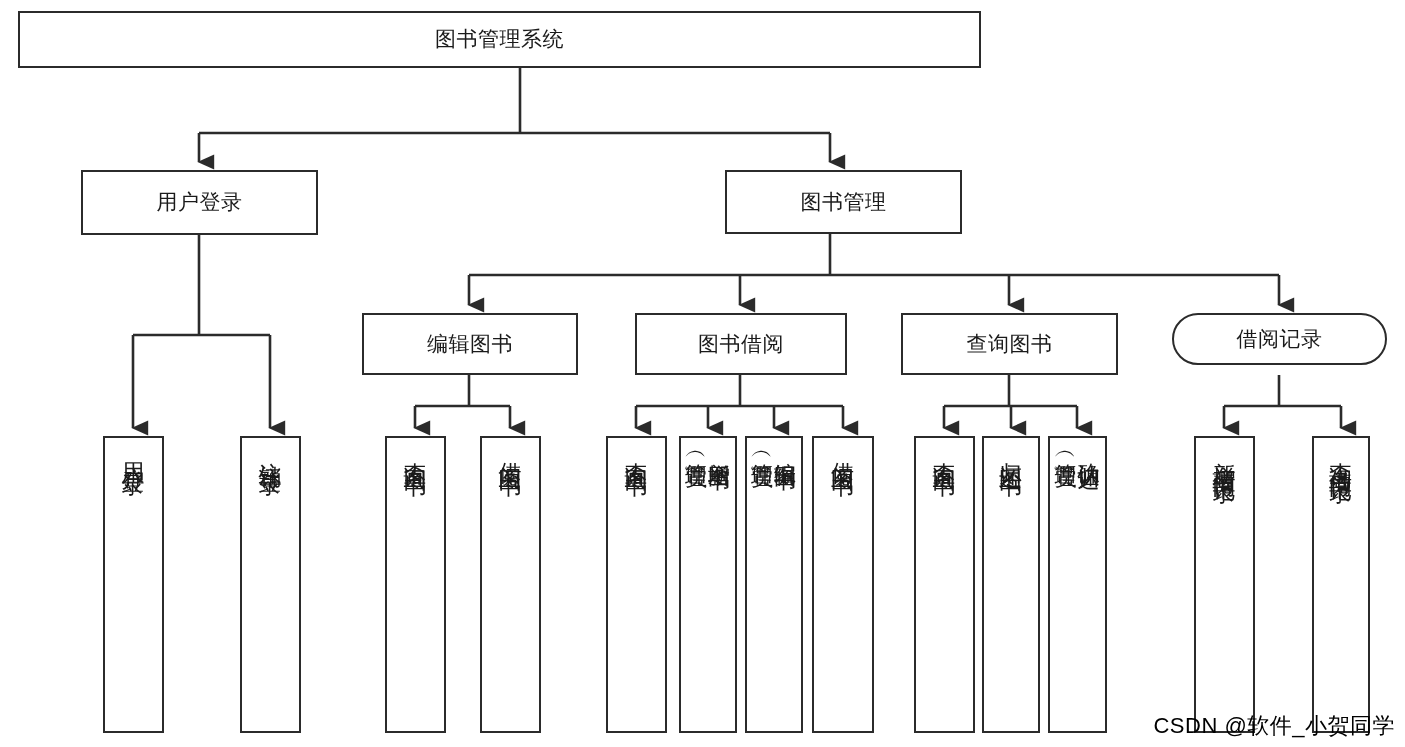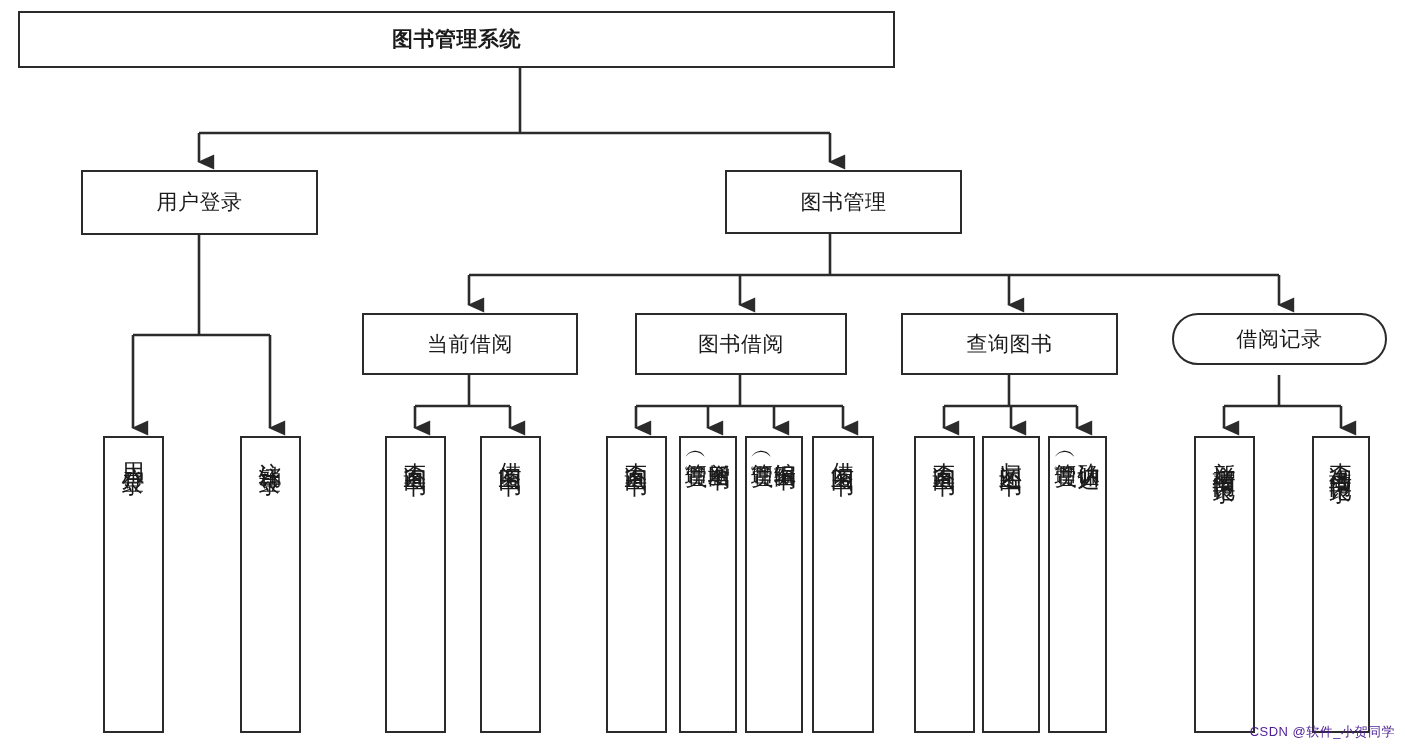--- a/index.html
+++ b/index.html
@@ -57,22 +57,22 @@
     line-height: 1.05;
   }
   .node.vert.two-col .lbl {
     font-size: 22px;
     letter-spacing: 2px;
   }
   #watermark {
     position: absolute;
     right: 10px;
     bottom: 6px;
-    font-size: 13px;
-    color: #4c1d95;
+    font-size: 22px;
+    color: #000000;
     letter-spacing: 0.5px;
     user-select: none;
   }
 </style>
 </head>
 <body>
 
 <div id="canvas">
 
   <svg id="edges" viewBox="0 0 1405 747">
@@ -118,33 +118,33 @@
       <path d="M 1011 406 L 1011 428" marker-end="url(#arrow)"></path>
       <path d="M 1077 406 L 1077 428" marker-end="url(#arrow)"></path>
 
       <path d="M 1279 375 L 1279 406"></path>
       <path d="M 1224 406 L 1341 406"></path>
       <path d="M 1224 406 L 1224 428" marker-end="url(#arrow)"></path>
       <path d="M 1341 406 L 1341 428" marker-end="url(#arrow)"></path>
     </g>
   </svg>
 
-  <div class="node horiz" style="left:18px; top:11px; width:877px; height:57px;font-weight:bold;">
+  <div class="node horiz" style="left:18px; top:11px; width:963px; height:57px;">
     <span class="lbl">图书管理系统</span>
   </div>
 
   <div class="node horiz" style="left:81px; top:170px; width:237px; height:65px;">
     <span class="lbl">用户登录</span>
   </div>
   <div class="node horiz" style="left:711px; top:170px; width:237px; height:64px;margin-left:14px;">
     <span class="lbl">图书管理</span>
   </div>
 
   <div class="node horiz" style="left:362px; top:313px; width:216px; height:62px;">
-    <span class="lbl">当前借阅</span>
+    <span class="lbl">编辑图书</span>
   </div>
   <div class="node horiz" style="left:635px; top:313px; width:212px; height:62px;">
     <span class="lbl">图书借阅</span>
   </div>
   <div class="node horiz" style="left:901px; top:313px; width:217px; height:62px;">
     <span class="lbl">查询图书</span>
   </div>
   <div class="node horiz" style="left:1172px; top:313px; width:215px; height:52px;border-radius:31px;">
     <span class="lbl">借阅记录</span>
   </div>

